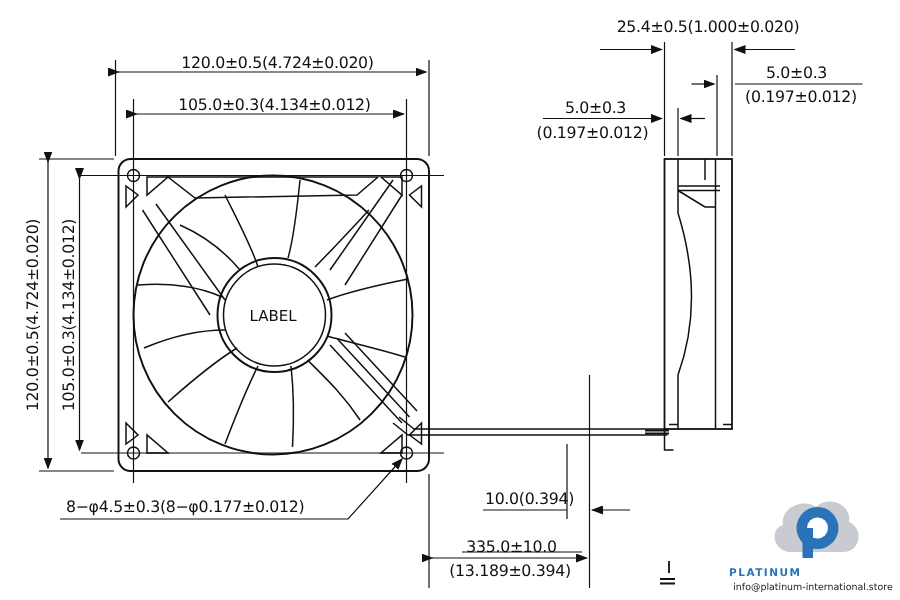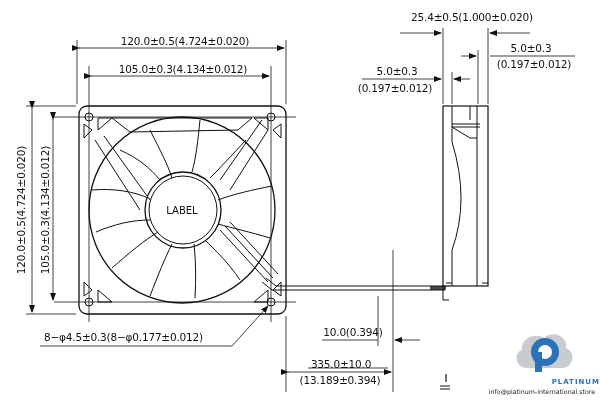--- a/index.html
+++ b/index.html
@@ -3,21 +3,21 @@
 <meta charset="utf-8">
 <style>
   html, body { margin: 0; padding: 0; background: #ffffff; }
   body { width: 600px; height: 400px; position: relative; overflow: hidden;
          font-family: "DejaVu Sans", sans-serif; }
   .stage { position: absolute; left: 0; top: 0; width: 600px; height: 400px; }
   svg text { font-family: "DejaVu Sans", sans-serif; fill: #111; }
   .dim { font-size: 10.5px; letter-spacing: -0.2px; }
   .lbl { font-size: 10px; }
   .brand { position: absolute; left: 486px; top: 330px; width: 114px; height: 70px; }
-  .brand-name { position: absolute; left: 0; width: 114px; top: 48px; text-align: right;
+  .brand-name { position: absolute; left: 0; width: 114px; top: 48px; text-align: left;
                 font-size: 7px; font-weight: bold; color: #2a73b8; letter-spacing: 1px;
                 font-family: "DejaVu Sans", sans-serif; }
   .brand-mail { position: absolute; left: -6px; width: 124px; top: 58px; text-align: center;
                 font-size: 6.3px; color: #222; font-family: "DejaVu Sans", sans-serif; }
 </style>
 </head>
 <body>
 
 <div class="stage">
 <svg width="600" height="400" viewBox="0 0 600 400" xmlns="http://www.w3.org/2000/svg">

